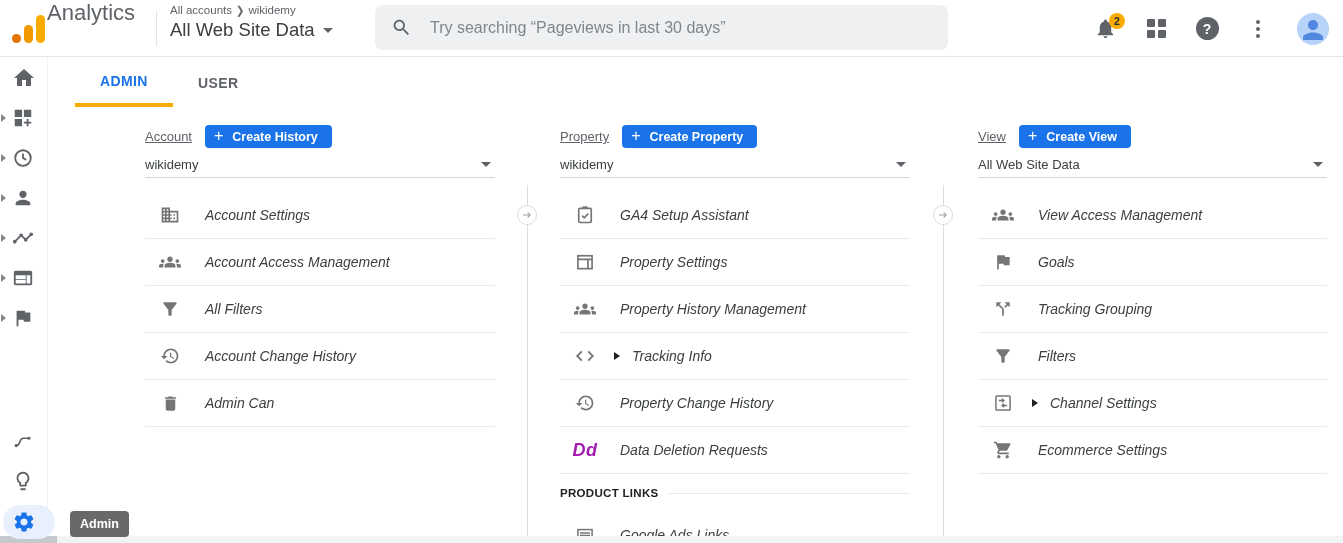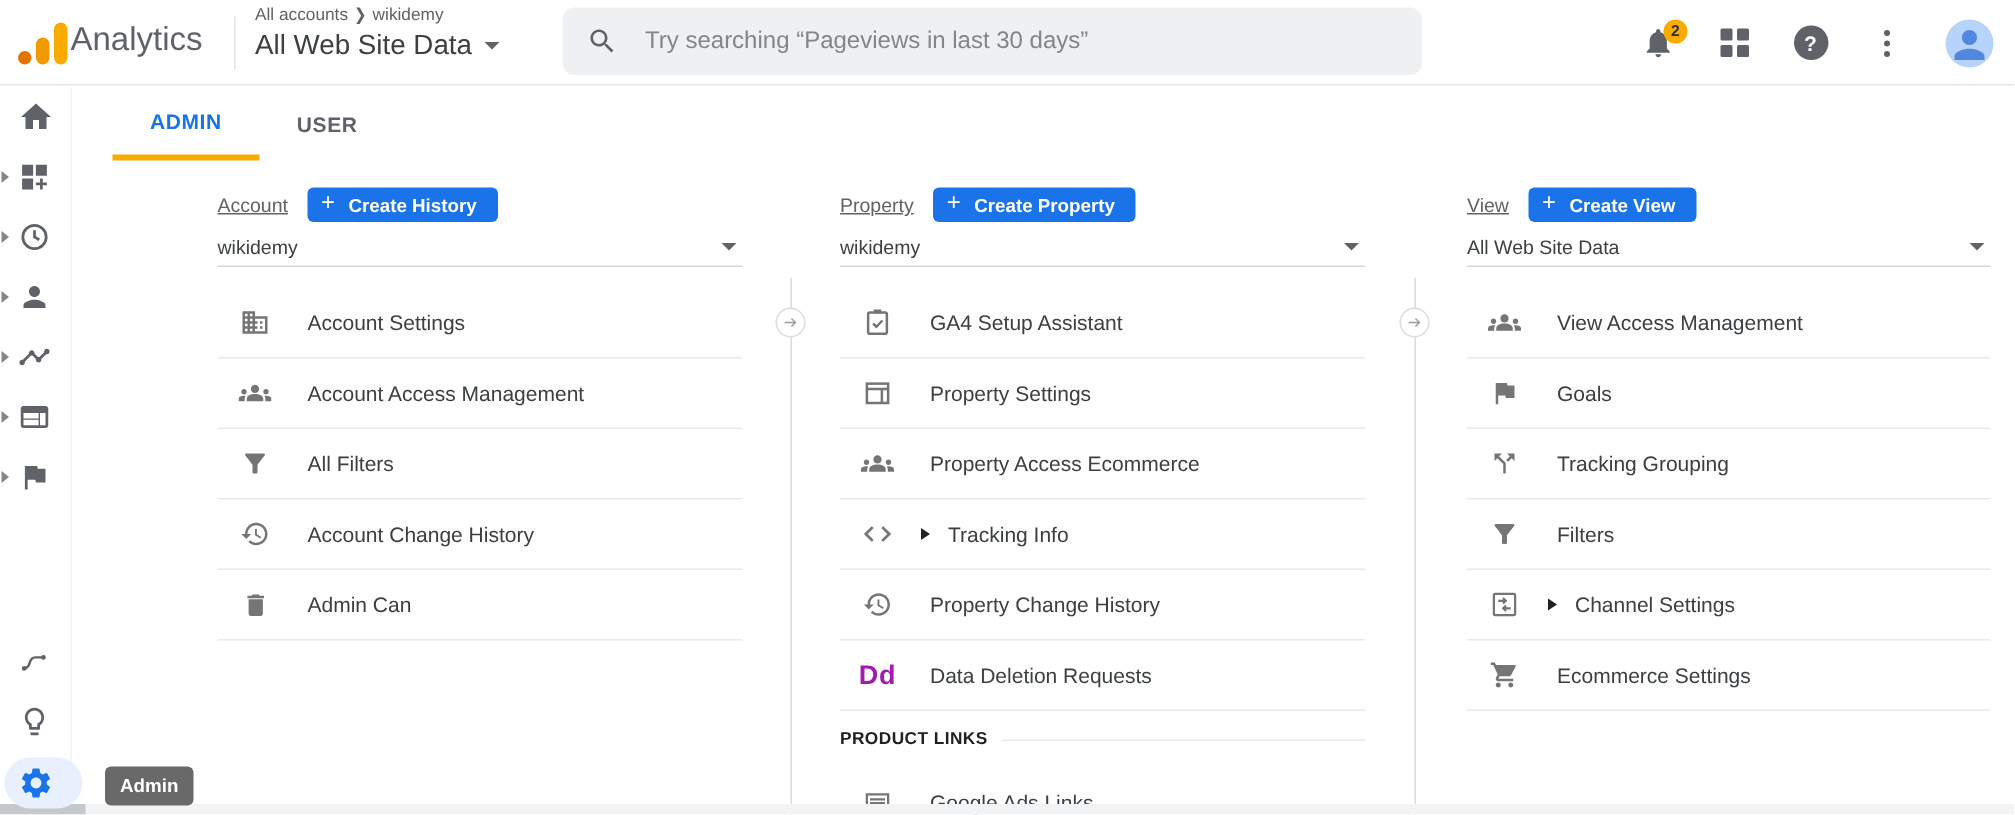--- a/index.html
+++ b/index.html
@@ -9,21 +9,21 @@
     background:#fff; overflow:hidden; position:relative;
     color:#3c4043;
   }
   
   .header { position:absolute; top:0; left:0; width:1343px; height:57px; background:#fff;
             border-bottom:1px solid #e4e6e8; z-index:5; }
   .logo-wrap { position:absolute; left:12px; top:13px; display:flex; align-items:flex-end; gap:3px; height:30px; }
   .logo-dot { width:9px; height:9px; border-radius:50%; background:#e37400; }
   .logo-bar-mid { width:9px; height:18px; border-radius:4.5px; background:#f29900; }
   .logo-bar-tall { width:9px; height:28px; border-radius:4.5px; background:#f9ab00; }
-  .brand { position:absolute; left:47px; top:13px; font-size:22px; color:#5f6368; }
+  .brand { position:absolute; left:47px; top:0; font-size:22px; color:#5f6368; }
   .head-divider { position:absolute; left:156px; top:11px; width:1px; height:35px; background:#e0e3e6; }
   .breadcrumb-top { position:absolute; left:170px; top:4px; font-size:11.5px; color:#5f6368;
                     display:flex; align-items:center; gap:4px; }
   .crumb-chevron { font-size:10px; color:#5f6368; transform:scaleY(1.1); }
   .view-select { position:absolute; left:170px; top:19px; font-size:18.5px; color:#3c4043;
                  display:flex; align-items:center; gap:8px; cursor:pointer; }
   .caret-down { width:0; height:0; border-left:5px solid transparent; border-right:5px solid transparent;
                 border-top:5px solid #5f6368; display:inline-block; }
   .search-box { position:absolute; left:375px; top:5px; width:573px; height:45px;
                 background:#eef0f2; border-radius:8px; display:flex; align-items:center; padding:0 16px; }
@@ -74,21 +74,21 @@
                 color:#fff; height:23px; padding:0 14px 0 9px; border-radius:4px;
                 font-size:12.5px; font-weight:bold; font-family:"Liberation Sans",sans-serif; cursor:pointer; }
   .plus-ic { font-size:16px; font-weight:normal; line-height:1; margin-top:-1px; }
   .selector { display:flex; align-items:center; justify-content:space-between; height:26px;
               border-bottom:1px solid #d4d7da; cursor:pointer; }
   .selector .sel-value { font-size:13px; color:#3c4043; }
   .sel-caret { width:0; height:0; border-left:5px solid transparent; border-right:5px solid transparent;
                border-top:5px solid #5f6368; margin-right:4px; }
   .menu { margin-top:14px; }
   .menu-item { height:47px; display:flex; align-items:center; border-bottom:1px solid #e8eaed;
-               padding-left:14px; cursor:pointer; }
+               padding-left:14px; cursor:pointer;font-style:italic; }
   .mi-icon { width:22px; height:22px; color:#757575; flex:none; display:flex; align-items:center; justify-content:center; }
   .mi-label { font-size:14px; color:#3c4043; margin-left:24px; }
   .expand-arrow { width:0; height:0; border-top:4.5px solid transparent; border-bottom:4.5px solid transparent;
                   border-left:6px solid #202124; margin-left:18px; }
   .expand-arrow + .mi-label { margin-left:12px; }
   .dd-glyph { font-size:18px; font-weight:bold; color:#a21caf; letter-spacing:.5px; }
   .section-head { height:38px; display:flex; align-items:center; }
   .section-title { font-size:11.5px; font-weight:bold; color:#202124; letter-spacing:.3px; white-space:nowrap; }
   .section-line { flex:1; height:1px; background:#e8eaed; margin-left:10px; }
   .vdivider { position:absolute; top:78px; bottom:-49px; width:1px; background:#dadce0; }
@@ -329,21 +329,21 @@
               </svg>
             </span>
           <span class="mi-label">Property Settings</span>
         </div>
         <div class="menu-item">
           <span class="mi-icon">
               <svg width="22" height="22" viewBox="0 0 24 24" fill="currentColor">
                 <path d="M12 12.75c1.63 0 3.07.39 4.24.9 1.08.48 1.76 1.56 1.76 2.73V18H6v-1.61c0-1.18.68-2.26 1.76-2.73 1.17-.52 2.61-.91 4.24-.91zM4 13c1.1 0 2-.9 2-2s-.9-2-2-2-2 .9-2 2 .9 2 2 2zm1.13 1.1c-.37-.06-.74-.1-1.13-.1-.99 0-1.93.21-2.78.58C.48 14.9 0 15.62 0 16.43V18h4.5v-1.61c0-.83.23-1.61.63-2.29zM20 13c1.1 0 2-.9 2-2s-.9-2-2-2-2 .9-2 2 .9 2 2 2zm4 3.43c0-.81-.48-1.53-1.22-1.85-.85-.37-1.79-.58-2.78-.58-.39 0-.76.04-1.13.1.4.68.63 1.46.63 2.29V18H24v-1.57zM12 6c1.66 0 3 1.34 3 3s-1.34 3-3 3-3-1.34-3-3 1.34-3 3-3z"></path>
               </svg>
             </span>
-          <span class="mi-label">Property Access Ecommerce</span>
+          <span class="mi-label">Property History Management</span>
         </div>
         <div class="menu-item">
           <span class="mi-icon">
               <svg width="22" height="22" viewBox="0 0 24 24" fill="none" stroke="currentColor" stroke-width="2">
                 <path d="M8.5 7l-5 5 5 5M15.5 7l5 5-5 5"></path>
               </svg>
             </span>
           <span class="expand-arrow"></span>
           <span class="mi-label">Tracking Info</span>
         </div>

